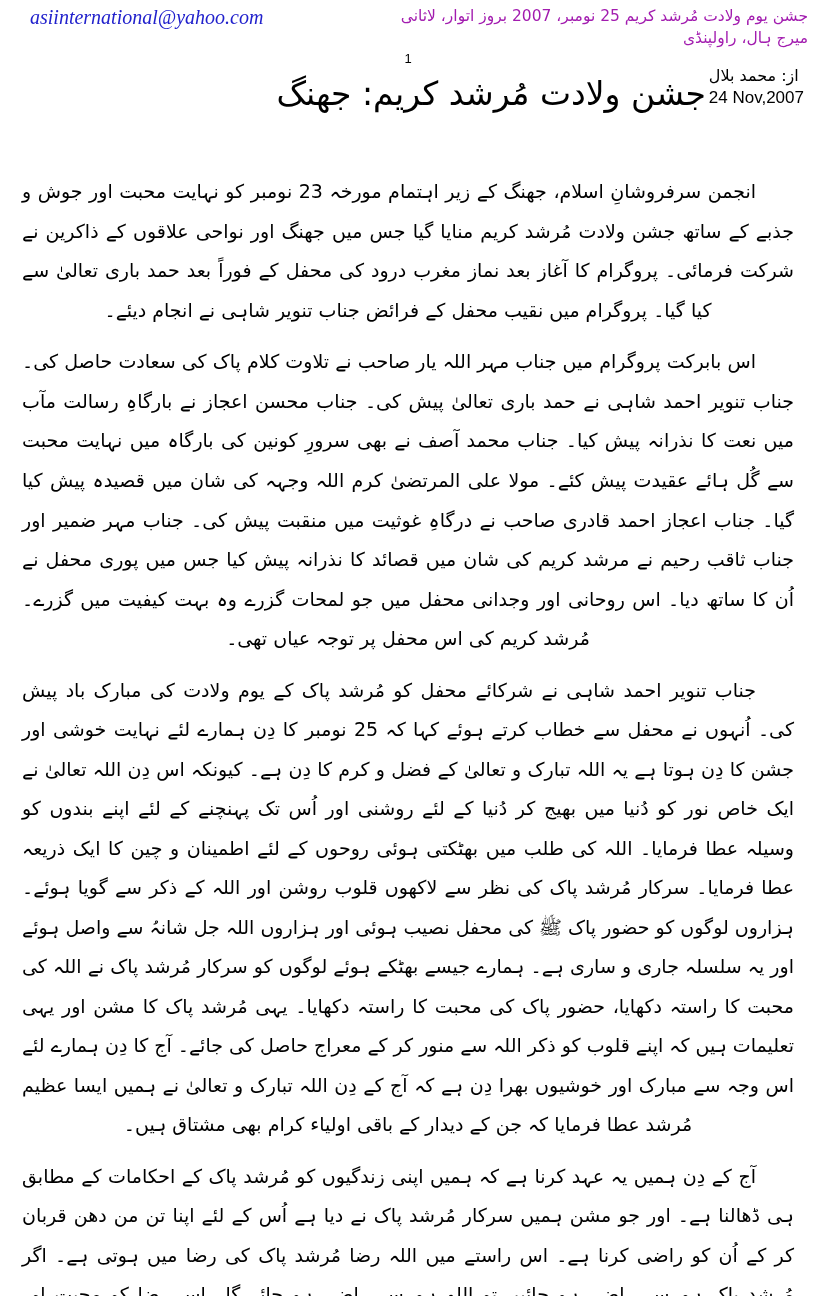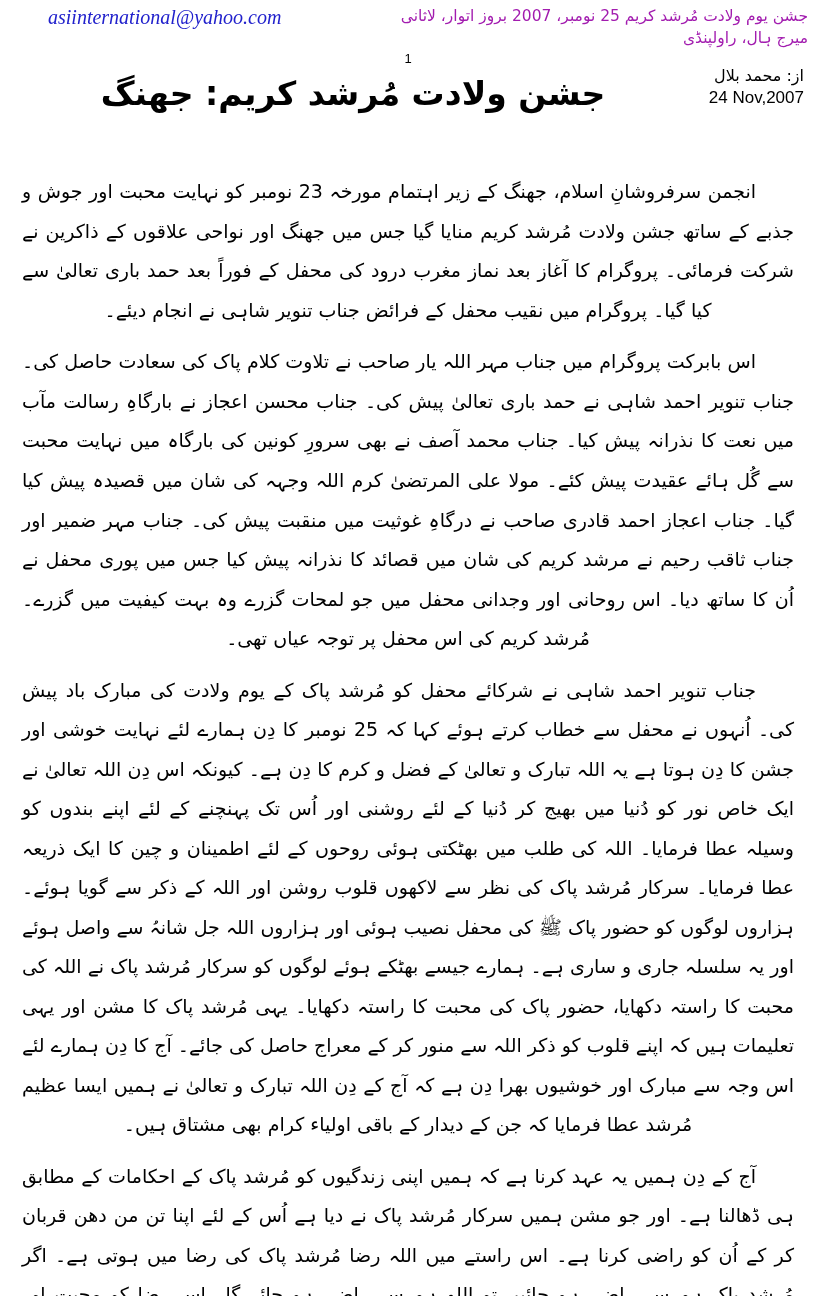--- a/index.html
+++ b/index.html
@@ -10,21 +10,21 @@
     background:#ffffff;
     font-family:"DejaVu Sans", sans-serif;
     color:#000;
     overflow:hidden;
   }
   
   .top-row {
     display:flex;
     justify-content:space-between;
     align-items:flex-start;
-    padding:6px 8px 0 48px;
+    padding:6px 8px 0 30px;
   }
   .email-link {
     font-family:"Liberation Serif", serif;
     font-style:italic;
     color:#2121cc;
     font-size:20px;
     white-space:nowrap;
     text-decoration:none;
     cursor:pointer;
   }
@@ -43,39 +43,38 @@
     font-family:"Liberation Sans", sans-serif;
   }
   
   .title-band {
     position:relative;
     height:78px;
   }
   .byline-block {
     position:absolute;
     right:12px; top:0;
-    text-align:right;
+    text-align:left;
   }
   .byline {
     direction:rtl;
     font-size:16px;
     line-height:1.3;
   }
   .date-line {
     font-family:"Liberation Sans", sans-serif;
     font-size:17px;
     line-height:1.25;
   }
   .doc-title {
     position:absolute;
     left:0; right:110px; top:8px;
-    text-align:center;
     direction:rtl;
     font-size:33px;
-    font-weight:bold;
+    font-weight:normal;
     letter-spacing:0.5px;
   }
   
   .body-text {
     padding:16px 10px 0 10px;
   }
   .body-text p {
     margin:12px;
     direction:rtl;
     text-align:justify;

